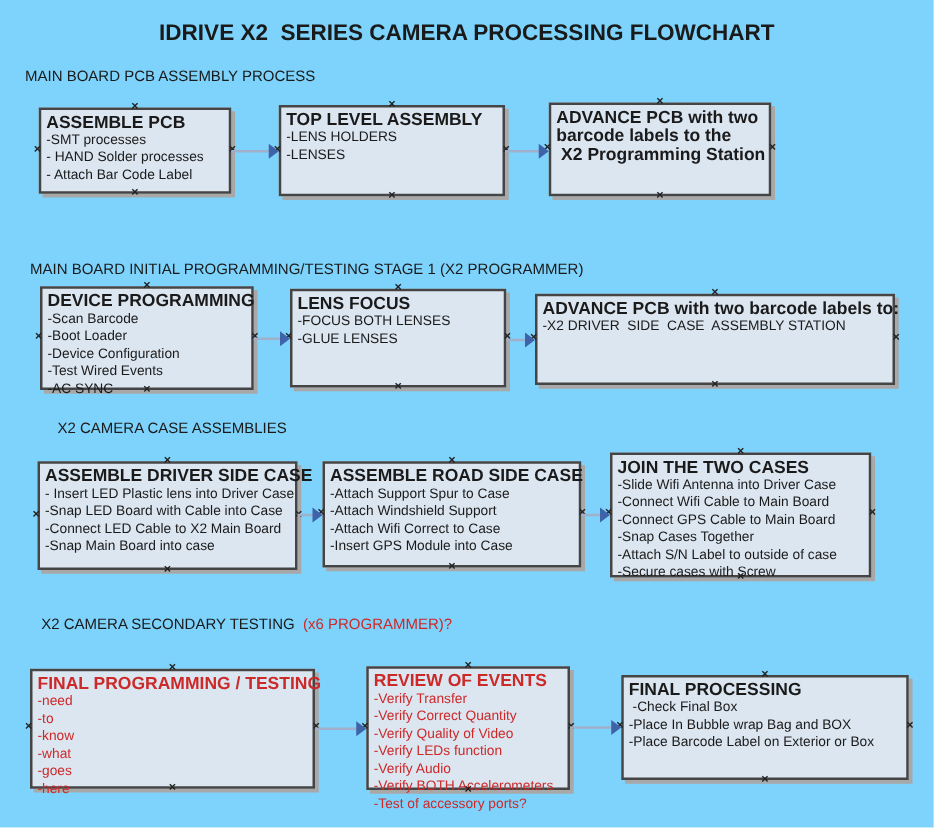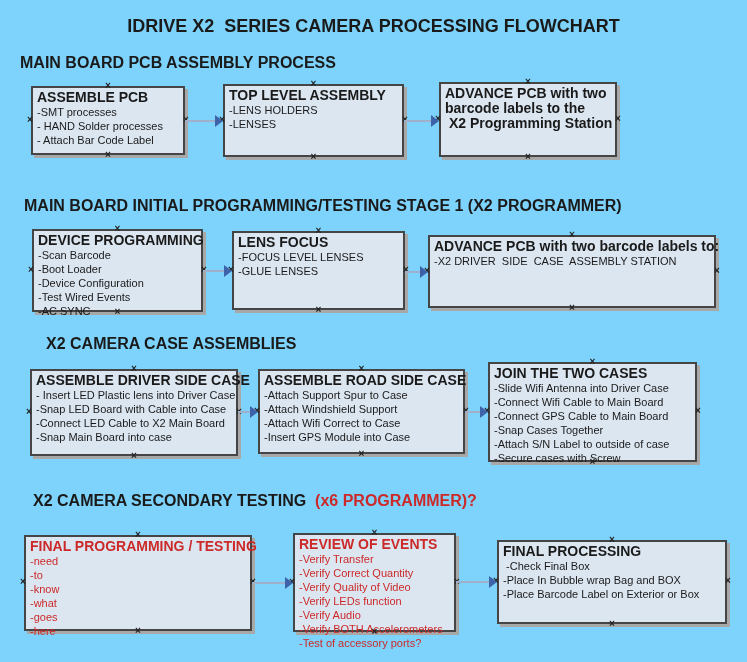--- a/index.html
+++ b/index.html
@@ -23,22 +23,22 @@
     width: 100%;
     margin: 0;
     text-align: center;
     font-size: 18px;
     font-weight: bold;
     white-space: pre;
     color: var(--text, #1a1a1a);
   }
   .heading {
     position: absolute;
-    font-size: 16px;
-    font-weight: bold;
+    font-size: 12px;
+    font-weight: normal;
     white-space: pre;
     color: var(--text, #1a1a1a);
   }
   .box {
     position: absolute;
     box-sizing: border-box;
     background: var(--box-fill, #dce6f1);
     border: 2px solid var(--box-border, #454545);
     box-shadow: 3px 3px 0 var(--shadow, #a8a8a8);
     padding: 2px 4px;
@@ -123,36 +123,36 @@
         <span class="cp cp-r">×</span>
       </div>
       <div class="connector" style="left: 185px; top: 115px; width: 38px;">
         <div class="cline"></div>
         <div class="carrow"></div>
       </div>
       <div class="connector" style="left: 404px; top: 115px; width: 35px;">
         <div class="cline"></div>
         <div class="carrow"></div>
       </div>
-      <div class="heading" style="left: 24px; top: 197px;"><span>MAIN BOARD INITIAL PROGRAMMING/TESTING STAGE 1 (X2 PROGRAMMER)</span></div>
+      <div class="heading" style="left: 24px; top: 208px;"><span>MAIN BOARD INITIAL PROGRAMMING/TESTING STAGE 1 (X2 PROGRAMMER)</span></div>
       <div class="box" style="left: 32px; top: 229px; width: 171px; height: 83px;">
         <div class="box-title">DEVICE PROGRAMMING</div>
         <div class="box-item">-Scan Barcode</div>
         <div class="box-item">-Boot Loader</div>
         <div class="box-item">-Device Configuration</div>
         <div class="box-item">-Test Wired Events</div>
         <div class="box-item">-AC SYNC</div>
         <span class="cp cp-t">×</span>
         <span class="cp cp-b">×</span>
         <span class="cp cp-l">×</span>
         <span class="cp cp-r">×</span>
       </div>
       <div class="box" style="left: 232px; top: 231px; width: 173px; height: 79px;">
         <div class="box-title">LENS FOCUS</div>
-        <div class="box-item">-FOCUS LEVEL LENSES</div>
+        <div class="box-item">-FOCUS BOTH LENSES</div>
         <div class="box-item">-GLUE LENSES</div>
         <span class="cp cp-t">×</span>
         <span class="cp cp-b">×</span>
         <span class="cp cp-l">×</span>
         <span class="cp cp-r">×</span>
       </div>
       <div class="box" style="left: 428px; top: 235px; width: 288px; height: 73px;">
         <div class="box-title">ADVANCE PCB with two barcode labels to:</div>
         <div class="box-item">-X2 DRIVER  SIDE  CASE  ASSEMBLY STATION</div>
         <span class="cp cp-t">×</span>

